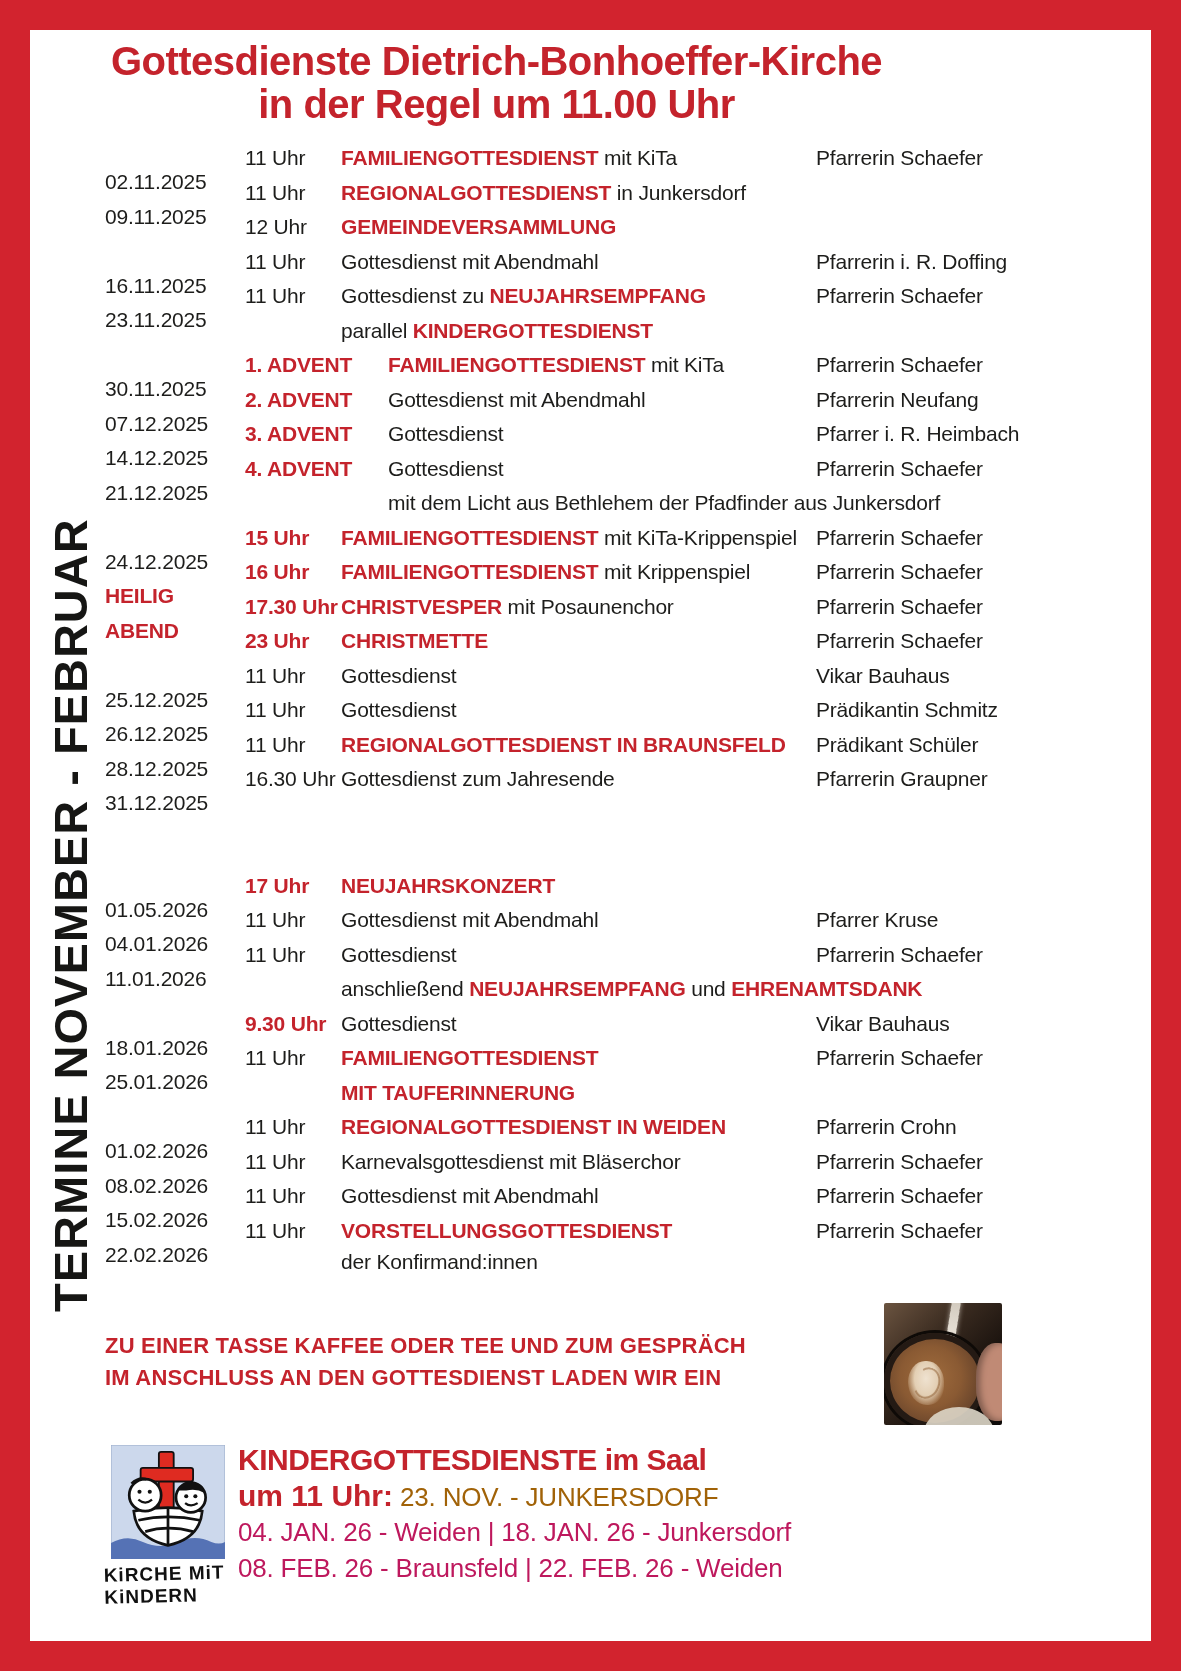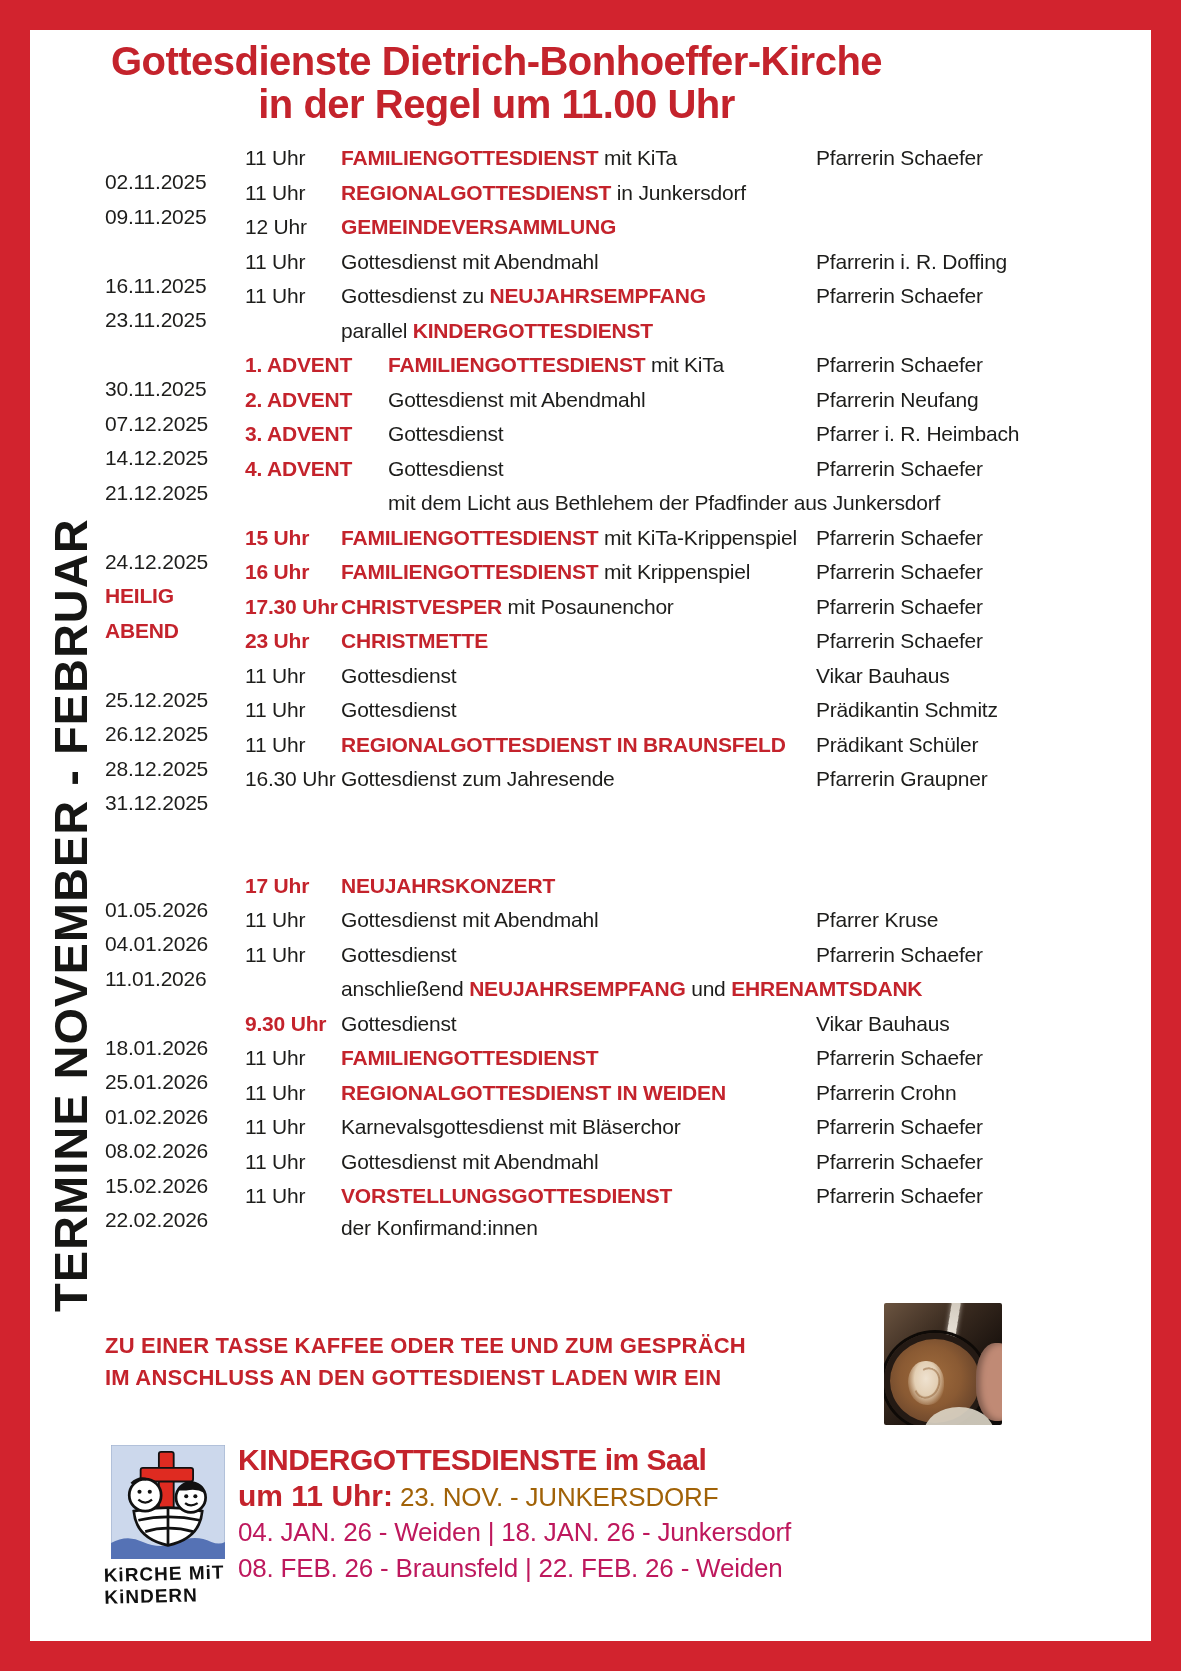--- a/index.html
+++ b/index.html
@@ -262,20 +262,26 @@
           <div class="c-desc"><span class="">Gottesdienst</span></div>
           <div class="c-pastor">Vikar Bauhaus</div>
         </div>
         <div class="row">
           <div class="c-date">25.01.2026</div>
           <div class="c-time">11 Uhr</div>
           <div class="c-desc"><span class="red">FAMILIENGOTTESDIENST</span></div>
           <div class="c-pastor">Pfarrerin Schaefer</div>
         </div>
         <div class="row">
+          <div class="c-date"></div>
+          <div class="c-time"></div>
+          <div class="c-desc"><span class="red">MIT TAUFERINNERUNG</span></div>
+          <div class="c-pastor"></div>
+        </div>
+        <div class="row">
           <div class="c-date">01.02.2026</div>
           <div class="c-time">11 Uhr</div>
           <div class="c-desc"><span class="red">REGIONALGOTTESDIENST IN WEIDEN</span></div>
           <div class="c-pastor">Pfarrerin Crohn</div>
         </div>
         <div class="row">
           <div class="c-date">08.02.2026</div>
           <div class="c-time">11 Uhr</div>
           <div class="c-desc"><span class="">Karnevalsgottesdienst mit Bläserchor</span></div>
           <div class="c-pastor">Pfarrerin Schaefer</div>

